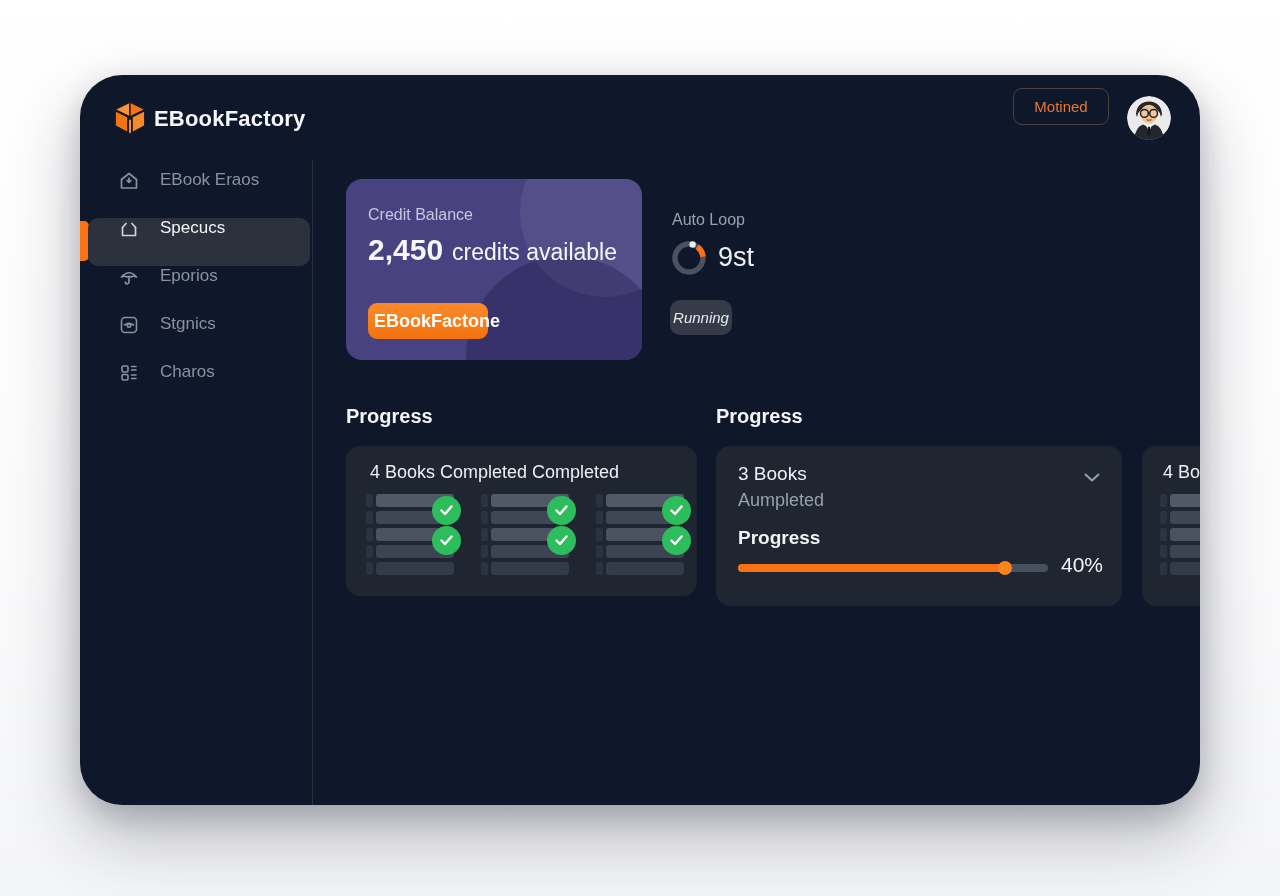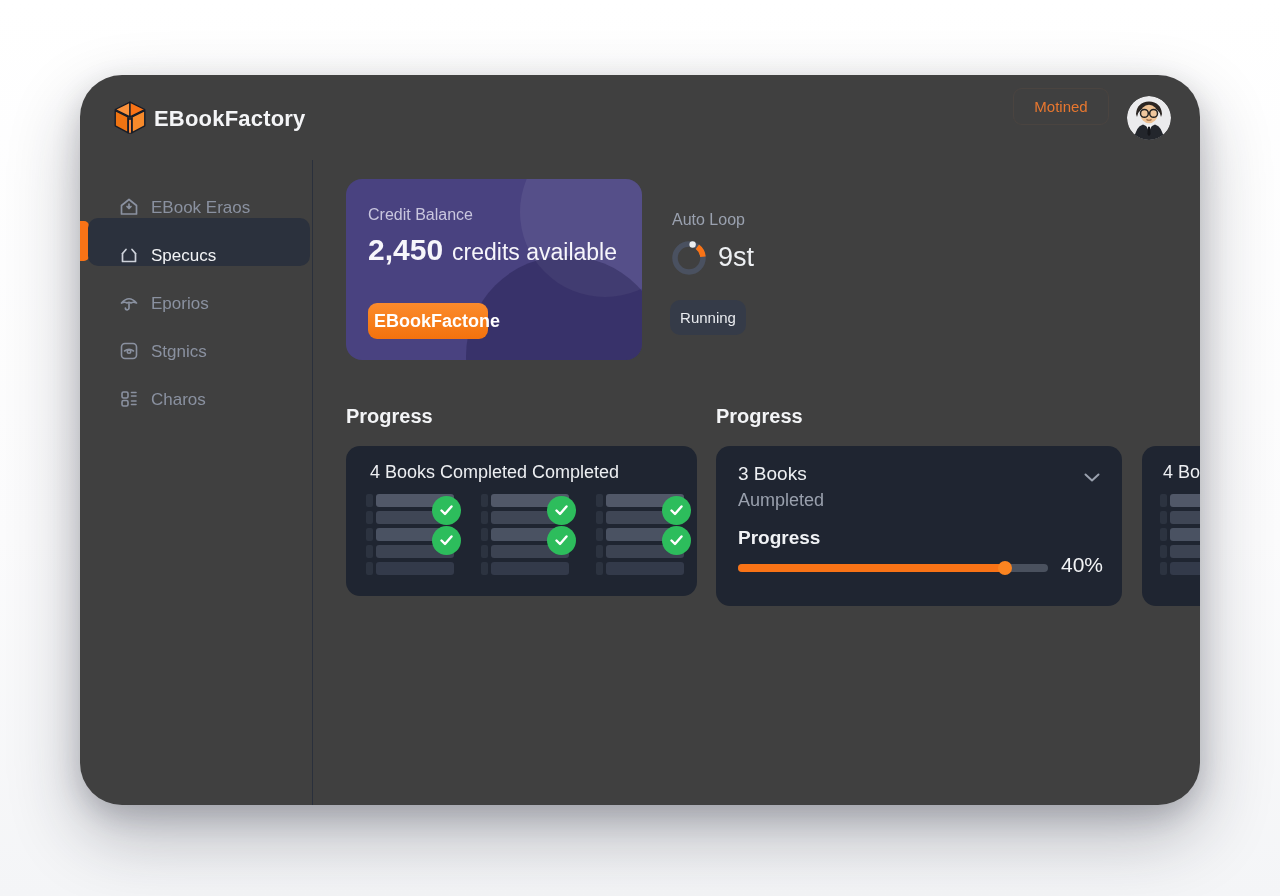--- a/index.html
+++ b/index.html
@@ -1,31 +1,31 @@
 <!DOCTYPE html>
 <html><head>
 <meta charset="utf-8">
 <style>
   html,body{margin:0;padding:0;width:1280px;height:896px;overflow:hidden;
     background:linear-gradient(180deg,#ffffff 0%,#fbfbfc 60%,#f4f5f7 100%);
     font-family:"Liberation Sans",sans-serif;}
   .window{position:absolute;left:80px;top:75px;width:1120px;height:730px;
-    background:#404040;border-radius:42px;overflow:hidden;
+    background:#0f172a;border-radius:42px;overflow:hidden;
     box-shadow:0 30px 70px rgba(25,30,45,.30),0 10px 28px rgba(25,30,45,.18);}
   
   .logo{position:absolute;left:31px;top:25px;width:38px;height:38px;}
   .app-title{position:absolute;left:74px;top:31px;font-size:22px;font-weight:700;color:#f4f5f7;letter-spacing:.2px;}
   .hdr-btn{position:absolute;left:933px;top:13px;width:96px;height:37px;box-sizing:border-box;
     background:transparent;border:1px solid #4a4440;border-radius:9px;
     color:#e8772f;font-size:15px;font-family:"Liberation Sans",sans-serif;cursor:pointer;}
   .avatar{position:absolute;left:1047px;top:21px;width:44px;height:44px;border-radius:50%;overflow:hidden;cursor:pointer;}
   
   .vdiv{position:absolute;left:232px;top:85px;bottom:0;width:1px;background:#2a303c;}
   .nav{position:absolute;left:0;top:95px;width:232px;}
-  .nav-item{position:relative;height:48px;display:flex;align-items:flex-end;gap:11px;
+  .nav-item{position:relative;height:48px;display:flex;align-items:flex-start;gap:20px;
     padding-left:30px;margin:0 2px 0 8px;color:#8a91a0;font-size:17px;border-radius:10px;cursor:pointer;}
   .nav-item.active{background:#2b313d;color:#f2f3f5;}
   .accent{position:absolute;left:0px;top:146px;width:9px;height:40px;background:#f97316;border-radius:0 5px 5px 0;}
   .nicon{width:22px;height:22px;flex:0 0 22px;display:flex;align-items:center;}
   .nicon svg{stroke:#8a91a0;}
   .nav-item.active .nicon svg{stroke:#ced2da;}
   
   .credit-card{position:absolute;left:266px;top:104px;width:296px;height:181px;border-radius:16px;
     background:#494280;overflow:hidden;}
   .credit-card::before{content:"";position:absolute;right:-48px;top:-52px;width:170px;height:170px;border-radius:50%;background:rgba(255,255,255,.07);}
@@ -34,22 +34,22 @@
   .cc-line{position:absolute;left:22px;top:54px;display:flex;align-items:baseline;gap:9px;color:#f7f6fb;z-index:2;}
   .cc-amount{font-size:30px;font-weight:700;}
   .cc-suffix{font-size:23px;font-weight:400;}
   .cc-btn{position:absolute;left:22px;top:124px;width:120px;height:36px;border:none;border-radius:9px;z-index:2;
     background:linear-gradient(180deg,#fb8b2c,#f3720d);color:#fff;font-size:18px;font-weight:700;
     font-family:"Liberation Sans",sans-serif;cursor:pointer;}
   
   .al-label{position:absolute;left:592px;top:136px;font-size:16px;color:#9aa1af;}
   .spinner{position:absolute;left:590px;top:164px;width:38px;height:38px;}
   .al-value{position:absolute;left:638px;top:167px;font-size:27px;color:#eef0f3;}
-  .run-badge{position:absolute;left:590px;top:225px;width:76px;height:35px;background:#353b48;border-radius:10px;
-    display:flex;align-items:center;justify-content:center;color:#e9ebef;font-size:15px;}
+  .run-badge{position:absolute;left:590px;top:225px;width:62px;height:35px;background:#353b48;border-radius:10px;
+    display:flex;align-items:center;justify-content:center;color:#e9ebef;font-size:15px;font-style:italic;}
   
   .sec-title{position:absolute;top:330px;font-size:20px;font-weight:700;color:#f3f4f6;}
   .sec-title.left{left:266px;} .sec-title.right{left:636px;}
   .card{position:absolute;top:371px;background:#1f2531;border-radius:14px;}
   .card1{left:266px;width:351px;height:150px;}
   .card2{left:636px;width:406px;height:160px;}
   .card3{left:1062px;width:220px;height:160px;}
   .card-title{position:absolute;left:24px;top:16px;font-size:18px;color:#edeff2;white-space:nowrap;}
   .cols{position:absolute;left:20px;top:48px;display:flex;gap:27px;}
   .col{position:relative;width:88px;}

